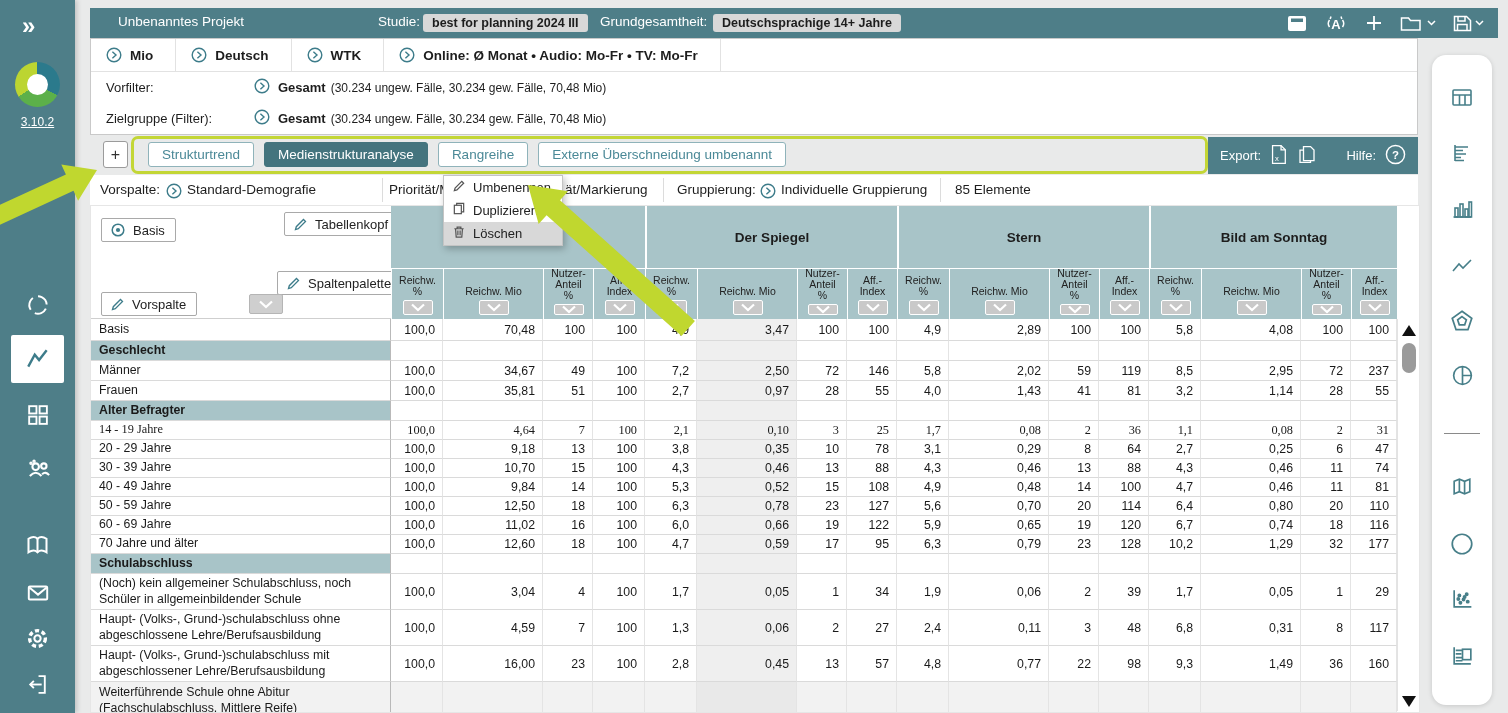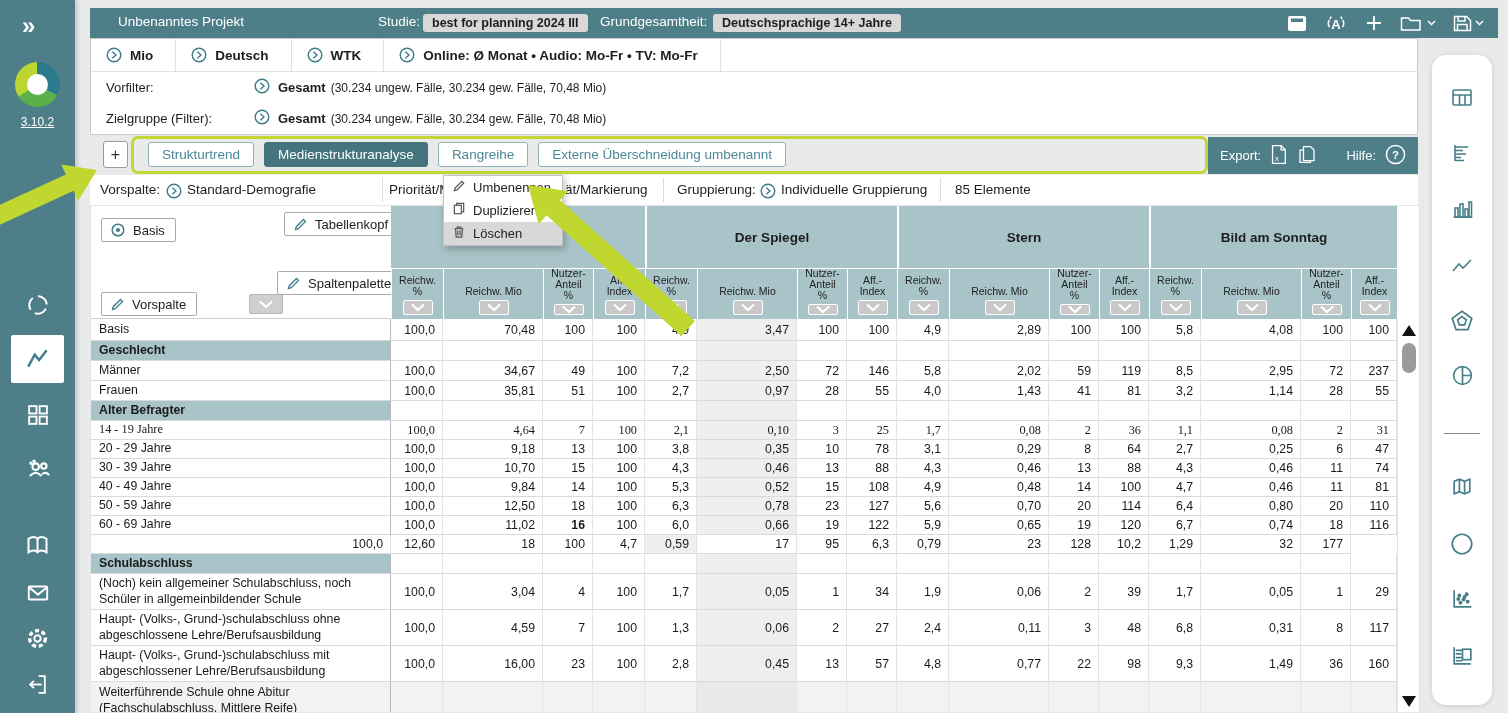--- a/index.html
+++ b/index.html
@@ -717,36 +717,37 @@
           <div class="cell" style="height: 19px;">114</div>
           <div class="cell" style="height: 19px;">6,4</div>
           <div class="cell" style="height: 19px;">0,80</div>
           <div class="cell" style="height: 19px;">20</div>
           <div class="cell" style="height: 19px;">110</div>
         </div>
         <div class="trow data" style="height: 19px;">
           <div class="cell lbl" style="height: 19px;">60 - 69 Jahre</div>
           <div class="cell" style="height: 19px;">100,0</div>
           <div class="cell" style="height: 19px;">11,02</div>
-          <div class="cell" style="height: 19px; font-weight: bold;">16</div>
+          <div class="cell" style="height: 19px;">16</div>
           <div class="cell" style="height: 19px;">100</div>
           <div class="cell" style="height: 19px;">6,0</div>
           <div class="cell shaded" style="height: 19px;">0,66</div>
           <div class="cell" style="height: 19px;">19</div>
           <div class="cell" style="height: 19px;">122</div>
           <div class="cell" style="height: 19px;">5,9</div>
           <div class="cell" style="height: 19px;">0,65</div>
           <div class="cell" style="height: 19px;">19</div>
           <div class="cell" style="height: 19px;">120</div>
           <div class="cell" style="height: 19px;">6,7</div>
           <div class="cell" style="height: 19px;">0,74</div>
           <div class="cell" style="height: 19px;">18</div>
           <div class="cell" style="height: 19px;">116</div>
         </div>
         <div class="trow data" style="height: 19px;">
+          <div class="cell lbl" style="height: 19px;">70 Jahre und älter</div>
           <div class="cell" style="height: 19px;">100,0</div>
           <div class="cell" style="height: 19px;">12,60</div>
           <div class="cell" style="height: 19px;">18</div>
           <div class="cell" style="height: 19px;">100</div>
           <div class="cell" style="height: 19px;">4,7</div>
           <div class="cell shaded" style="height: 19px;">0,59</div>
           <div class="cell" style="height: 19px;">17</div>
           <div class="cell" style="height: 19px;">95</div>
           <div class="cell" style="height: 19px;">6,3</div>
           <div class="cell" style="height: 19px;">0,79</div>

